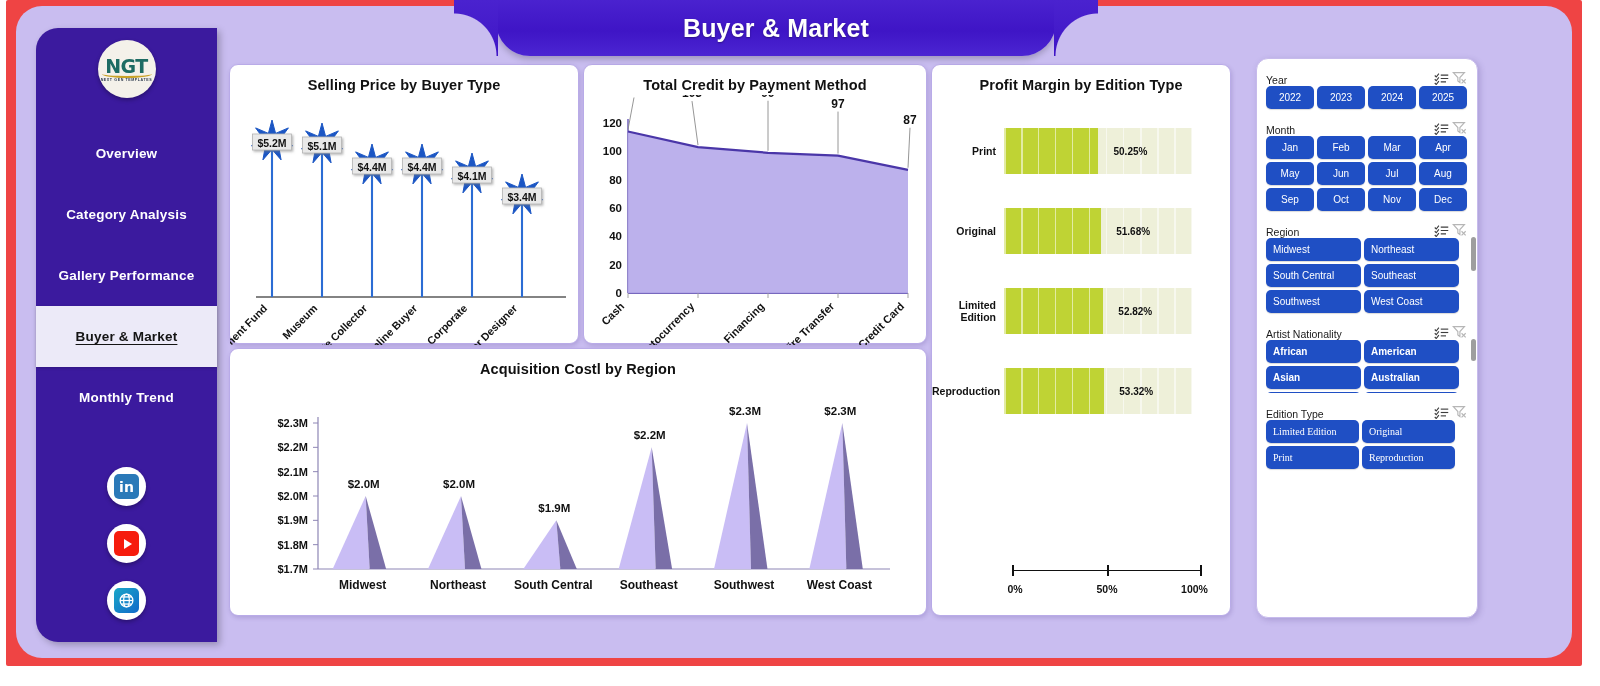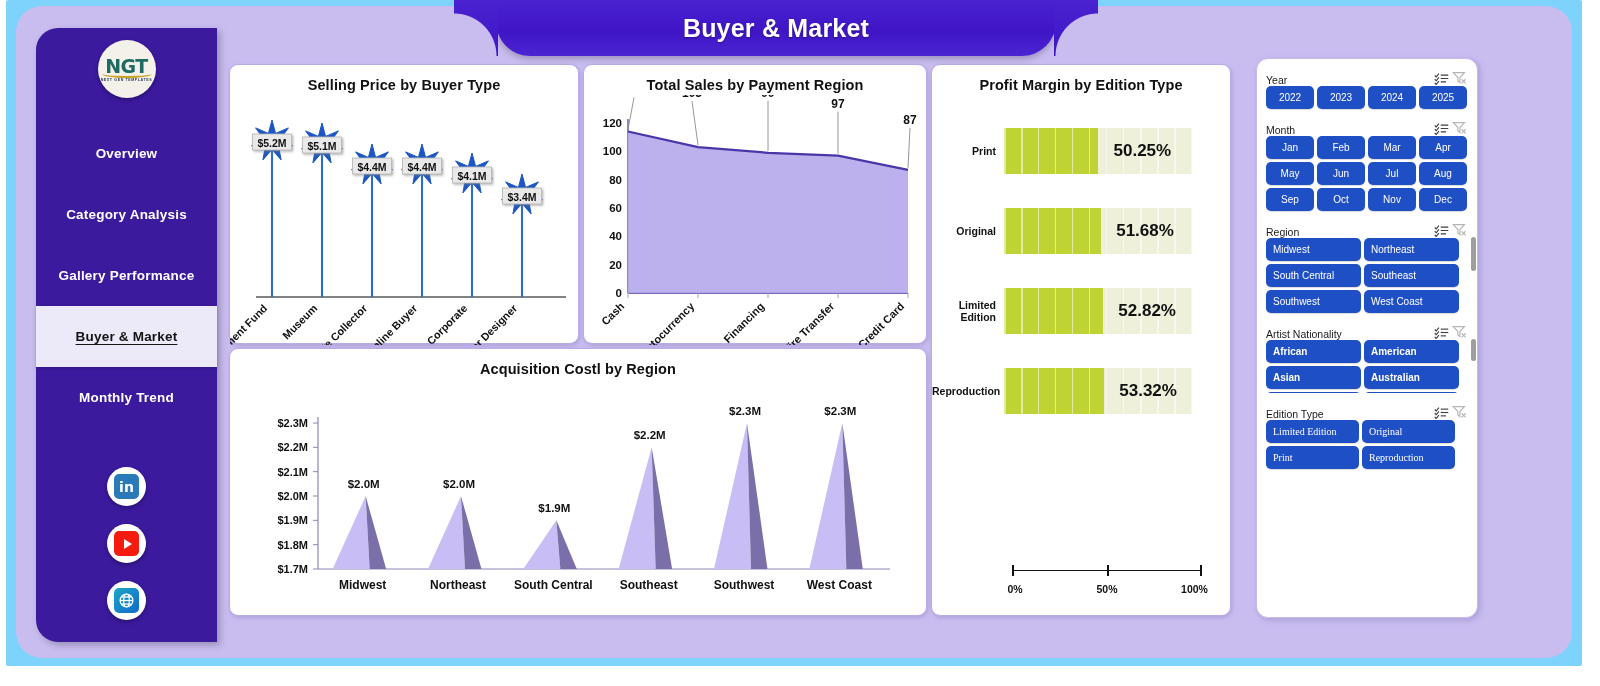--- a/index.html
+++ b/index.html
@@ -11,21 +11,21 @@
   }
   #app {
     position: relative;
     width: 1600px; height: 686px;
     background: #ffffff;
   }
   
   .canvas {
     position: absolute;
     left: 6px; top: 0px; width: 1576px; height: 666px;
-    background: #7dd3fc;
+    background: #ef4444;
     border-radius: 2px;
     padding-left: 28px;
   }
   .canvas-inner {
     position: absolute;
     left: 10px; top: 6px; width: 1556px; height: 652px;
     background: #c9bdf0;
     border-radius: 26px;
   }
   .deco-arc {
@@ -165,21 +165,21 @@
   .pm-plot { position:absolute; left:0; top:30px; width:100%; height:250px; }
   
   .pf-rows { position:absolute; left:0; top:46px; width:100%; }
   .pf-row { display:flex; align-items:center; height:80px; }
   .pf-label { width: 72px; text-align:right; padding-right:8px; font-size:10.5px;
               font-weight:bold; color:#111; line-height:12px; }
   .pf-bar-wrap { position:relative; width: 188px; height:46px; background:#eef0d9; overflow:hidden;}
   .pf-bar-fill { position:absolute; left:0; top:0; height:100%; background:#bfd334; }
   .pf-stripes { position:absolute; inset:0;
      background: repeating-linear-gradient(90deg, rgba(255,255,255,0.55) 0 1.5px, rgba(255,255,255,0) 1.5px 17px); }
-  .pf-val { position:absolute; font-size:17px; font-weight:bold; color:#111; top:50%; transform:translateY(-50%); }
+  .pf-val { position:absolute; font-size:10px; font-weight:bold; color:#111; top:50%; transform:translateY(-50%); }
   .pf-axis { position:absolute; left: 80px; bottom: 18px; width: 190px; }
   .pf-axis-line { position:relative; height:10px; border-top: 1.6px solid #111; margin-top:6px;}
   .pf-tick { position:absolute; top:-6px; width:1.6px; height:11px; background:#111; }
   .pf-axis-labels { position:relative; height:14px; margin-top:3px; }
   .pf-axis-labels span { position:absolute; font-size:10.5px; font-weight:bold; color:#111; }
   
   .acq-plot { position:absolute; left:0; top:36px; width:100%; height:232px; }
   svg text { font-family:"Liberation Sans", sans-serif; }
 </style>
 </head>
@@ -279,21 +279,21 @@
                   <text x="138" y="210" font-size="10.8" font-weight="bold" fill="#111" transform="rotate(-45 138 210)" text-anchor="end">Private Collector</text>
                   <text x="188" y="210" font-size="10.8" font-weight="bold" fill="#111" transform="rotate(-45 188 210)" text-anchor="end">Online Buyer</text>
                   <text x="238" y="210" font-size="10.8" font-weight="bold" fill="#111" transform="rotate(-45 238 210)" text-anchor="end">Corporate</text>
                   <text x="288" y="210" font-size="10.8" font-weight="bold" fill="#111" transform="rotate(-45 288 210)" text-anchor="end">Interior Designer</text>
                 </g>
             </svg>
           </div>
         </div>
 
         <div class="card" id="card-payment">
-          <div class="card-title">Total Sales by Payment Region</div>
+          <div class="card-title">Total Credit by Payment Method</div>
           <div class="pm-plot">
             <svg width="344" height="250" viewBox="0 0 344 250">
               <g id="pm-yaxis">
                   <text x="38" y="202" text-anchor="end" font-size="11.5" font-weight="bold" fill="#111">0</text>
                   <text x="38" y="173.66666666666666" text-anchor="end" font-size="11.5" font-weight="bold" fill="#111">20</text>
                   <text x="38" y="145.33333333333334" text-anchor="end" font-size="11.5" font-weight="bold" fill="#111">40</text>
                   <text x="38" y="117" text-anchor="end" font-size="11.5" font-weight="bold" fill="#111">60</text>
                   <text x="38" y="88.66666666666667" text-anchor="end" font-size="11.5" font-weight="bold" fill="#111">80</text>
                   <text x="38" y="60.333333333333314" text-anchor="end" font-size="11.5" font-weight="bold" fill="#111">100</text>
                   <text x="38" y="32" text-anchor="end" font-size="11.5" font-weight="bold" fill="#111">120</text>

